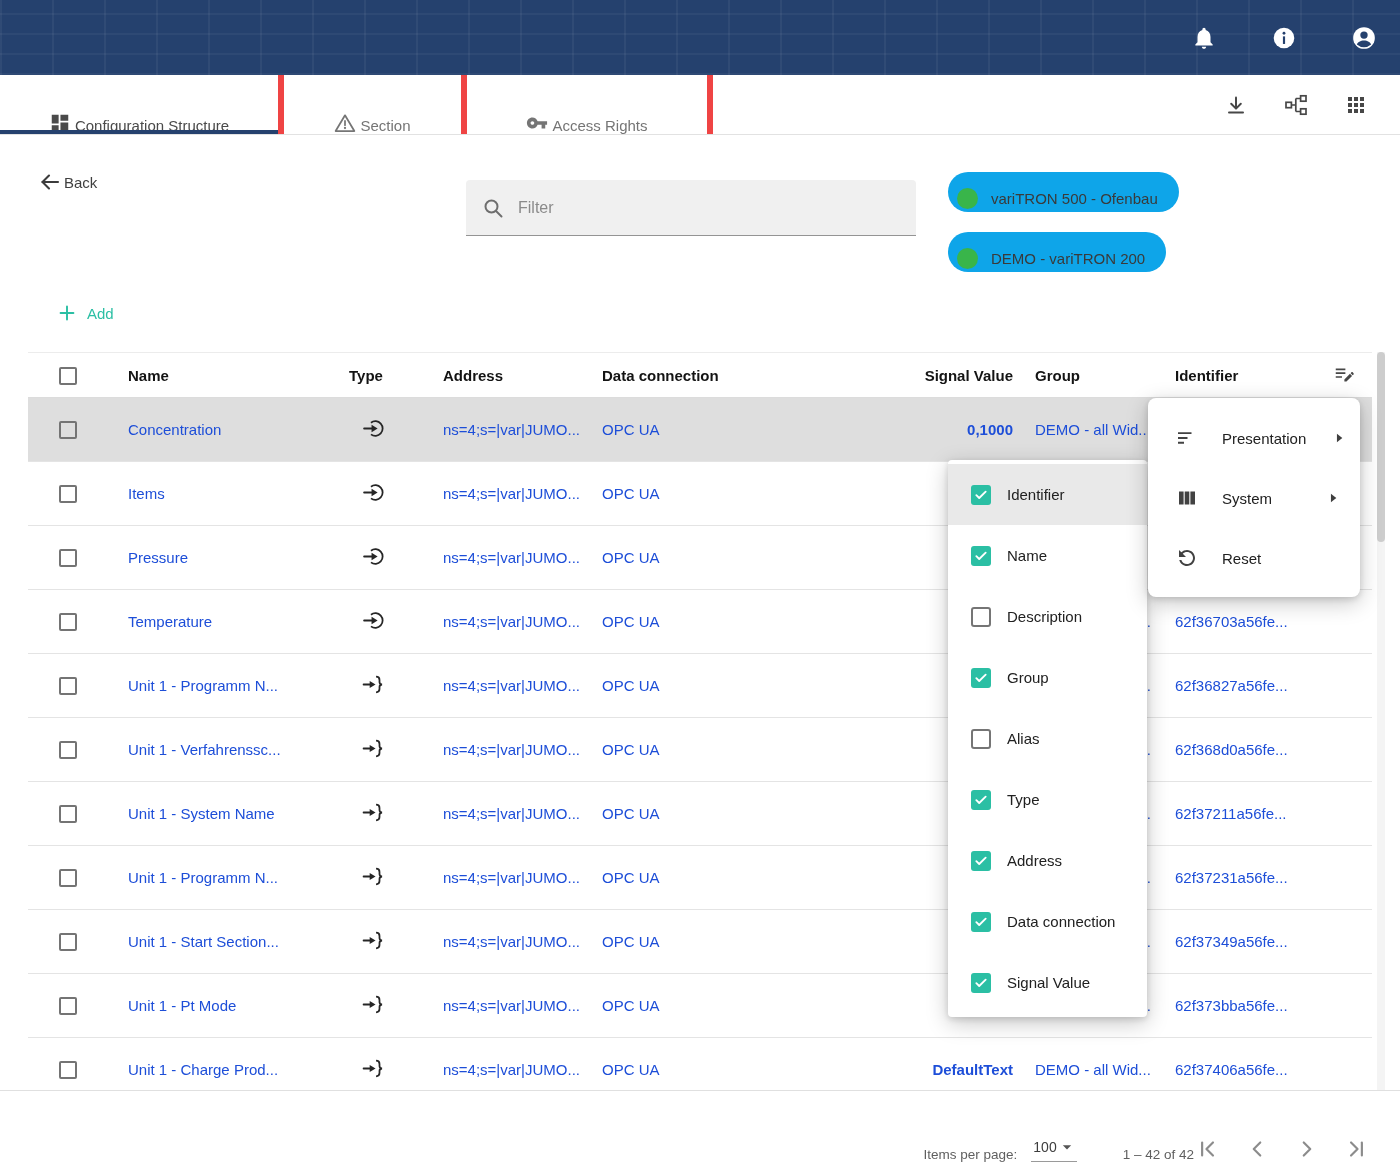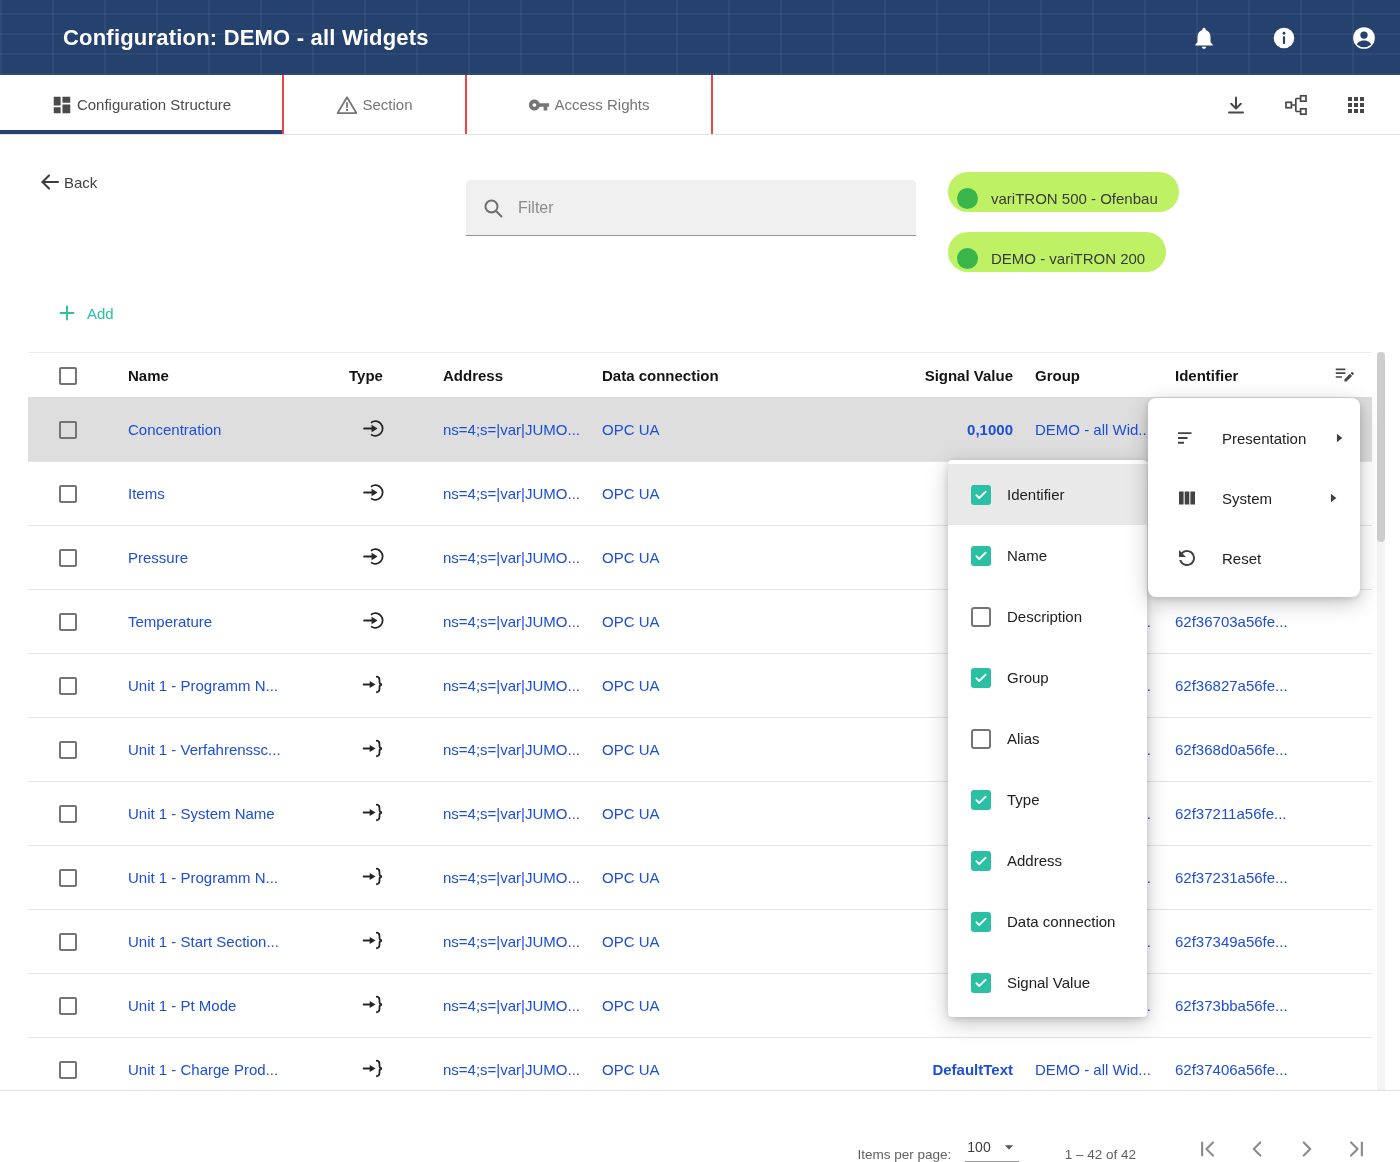--- a/index.html
+++ b/index.html
@@ -14,21 +14,21 @@
  repeating-linear-gradient(90deg,rgba(255,255,255,.05) 0 2px,transparent 2px 52px),
  repeating-linear-gradient(0deg,rgba(255,255,255,.045) 0 2px,transparent 2px 20px);pointer-events:none}
 .page-title{position:relative;color:#fff;font-size:22px;font-weight:700;letter-spacing:.2px}
 .topbar-icons{position:relative;margin-left:auto;display:flex;align-items:center;gap:54px}
 .hicon{width:26px;height:26px;color:#fff;cursor:pointer}
 .hicon svg{width:26px;height:26px}
 
 
 .tabbar{height:60px;background:#fff;border-bottom:1px solid #e2e2e2;display:flex;align-items:stretch}
 .tabs{display:flex;align-items:stretch}
-.tab{position:relative;display:flex;align-items:center;justify-content:center;gap:4px;font-size:15px;color:#757575;cursor:pointer;border-right:2px solid #ef4444}
+.tab{position:relative;display:flex;align-items:flex-end;justify-content:center;gap:4px;font-size:15px;color:#757575;cursor:pointer;border-right:6px solid #ef4444}
 .tab:nth-child(1){width:284px}
 .tab:nth-child(2){width:183px}
 .tab:nth-child(3){width:246px}
 .tab.active{color:#4a4a4a}
 .tab.active::after{content:"";position:absolute;left:0;right:0;bottom:0;height:4px;background:#25416e}
 .ticon{width:22px;height:22px}
 .ticon svg{width:22px;height:22px}
 .tabbar-icons{margin-left:auto;display:flex;align-items:center;gap:36px;padding-right:32px}
 .aicon{width:24px;height:24px;color:#474747;cursor:pointer}
 .aicon svg{width:24px;height:24px}
@@ -39,21 +39,21 @@
 .bicon{width:24px;height:24px;color:#3c3c3c}
 .bicon svg{width:24px;height:24px}
 
 .filter-box{position:absolute;left:466px;top:45px;width:450px;height:56px;background:#f0f0f0;border-bottom:1px solid #949494;border-radius:4px 4px 0 0;display:flex;align-items:center;gap:13px;padding:0 15px;cursor:text}
 .sicon{width:24px;height:24px;color:#6e6e6e}
 .sicon svg{width:24px;height:24px}
 .filter-input{flex:1;border:none;background:transparent;outline:none;font:inherit;font-size:16px;color:#333}
 .filter-input::placeholder{color:#8a8a8a}
 
 .chips{position:absolute;left:948px;top:37px;display:flex;flex-direction:column;gap:20px}
-.chip{display:flex;align-items:center;gap:13px;height:40px;padding:12px 21px 0 9px;background:#bef264;border-radius:20px;font-size:15px;color:#3a3a3a;width:max-content;cursor:pointer}
+.chip{display:flex;align-items:center;gap:13px;height:40px;padding:12px 21px 0 9px;background:#0ea5e9;border-radius:20px;font-size:15px;color:#3a3a3a;width:max-content;cursor:pointer}
 .dot{width:21px;height:21px;border-radius:50%;background:#39b54a}
 
 .add-btn{position:absolute;left:56px;top:167px;display:flex;align-items:center;gap:9px;background:none;border:none;font:inherit;font-size:15px;color:#2bbfa4;cursor:pointer}
 .picon{width:22px;height:22px;color:#2bbfa4}
 .picon svg{width:22px;height:22px}
 
 
 .table{position:absolute;left:28px;top:217px;width:1344px;height:738px;overflow:hidden}
 .thead,.trow{display:grid;grid-template-columns:100px 221px 94px 159px 316px 95px 162px 148px 49px;align-items:center}
 .thead{height:46px;border-top:1px solid #ececec;border-bottom:1px solid #dcdcdc;font-size:15px;font-weight:700;color:#141414}
@@ -68,24 +68,24 @@
 .type-ico svg{width:25px;height:25px}
 .c-signal{text-align:right}
 .trow .c-signal{font-weight:700}
 .c-group{padding-left:22px}
 .c-edit{padding-left:10px}
 .eicon{width:22px;height:22px;color:#474747;cursor:pointer}
 .eicon svg{width:22px;height:22px}
 
 
 .pagefoot{position:absolute;left:0;top:955px;width:1400px;height:72px;border-top:1px solid #e0e0e0;background:#fff;display:flex;align-items:flex-end;justify-content:flex-end;padding-right:30px;font-size:13.5px;color:#5f5f5f}
-.pf-select{display:flex;align-items:center;gap:8px;margin:0 46px 0 14px;padding:3px 0 4px 2px;border-bottom:1px solid #9a9a9a;color:#3d3d3d;font-size:14px;cursor:pointer}
+.pf-select{display:flex;align-items:center;margin:0 46px 0 14px;padding:3px 0 4px 2px;border-bottom:1px solid #9a9a9a;color:#3d3d3d;font-size:14px;cursor:pointer}
 .caret{width:20px;height:20px;color:#555}
 .caret svg{width:20px;height:20px}
-.pf-range{margin-right:58px}
+.pf-range{}
 .pf-nav{display:flex;align-items:center;gap:24px}
 .pg-btn{width:26px;height:26px;color:#8c8c8c;cursor:pointer}
 .pg-btn svg{width:26px;height:26px}
 
 
 .ctx-menu{position:absolute;left:1148px;top:398px;width:212px;padding:10px 0 9px;background:#fff;border-radius:8px;box-shadow:0 6px 22px rgba(0,0,0,.22),0 2px 6px rgba(0,0,0,.14);z-index:41}
 .ctx-item{height:60px;display:flex;align-items:center;gap:23px;padding:0 17px 0 27px;font-size:15px;color:#212121;cursor:pointer}
 .mi-icon{width:24px;height:24px;color:#424242}
 .mi-icon svg{width:24px;height:24px}
 .mi-label{flex:1}
@@ -104,21 +104,20 @@
 
 .sb-track{position:absolute;left:1377px;top:352px;width:8px;height:738px;background:#f4f4f4;z-index:5}
 .sb-thumb{width:8px;height:190px;background:#cdcdcd;border-radius:4px}
 </style>
 </head>
 <body>
 
 <div class="app">
 
   <header class="topbar">
-    <div class="page-title">Configuration: DEMO - all Widgets</div>
     <div class="topbar-icons">
         <span class="hicon" data-icon="bell-icon">
           <svg viewBox="0 0 24 24" fill="currentColor">
             <path d="M12 22c1.1 0 2-.9 2-2h-4c0 1.1.9 2 2 2zm6-6v-5c0-3.07-1.63-5.64-4.5-6.32V4c0-.83-.67-1.5-1.5-1.5s-1.5.67-1.5 1.5v.68C7.63 5.36 6 7.92 6 11v5l-2 2v1h16v-1l-2-2z"></path>
           </svg>
         </span>
         <span class="hicon" data-icon="info-icon">
           <svg viewBox="0 0 24 24">
             <circle cx="12" cy="12" r="9.5" fill="currentColor"></circle>
             <rect x="11" y="10.5" width="2" height="7" fill="#25416e"></rect>

